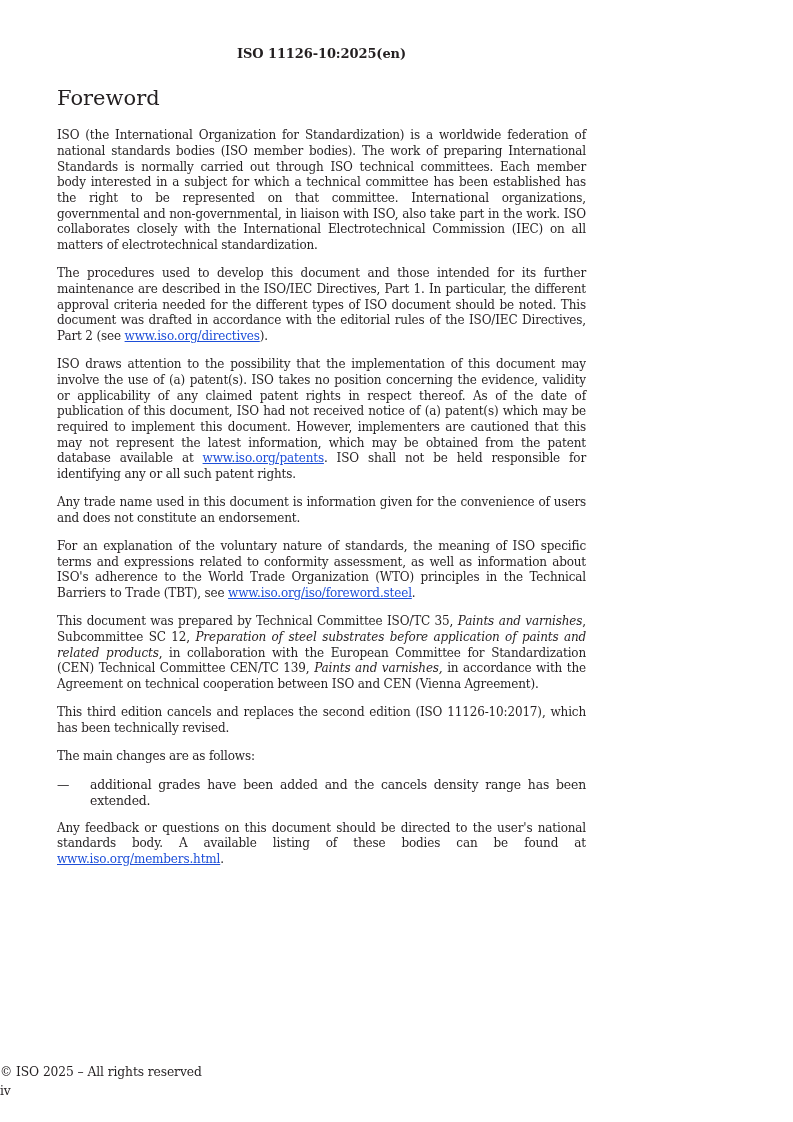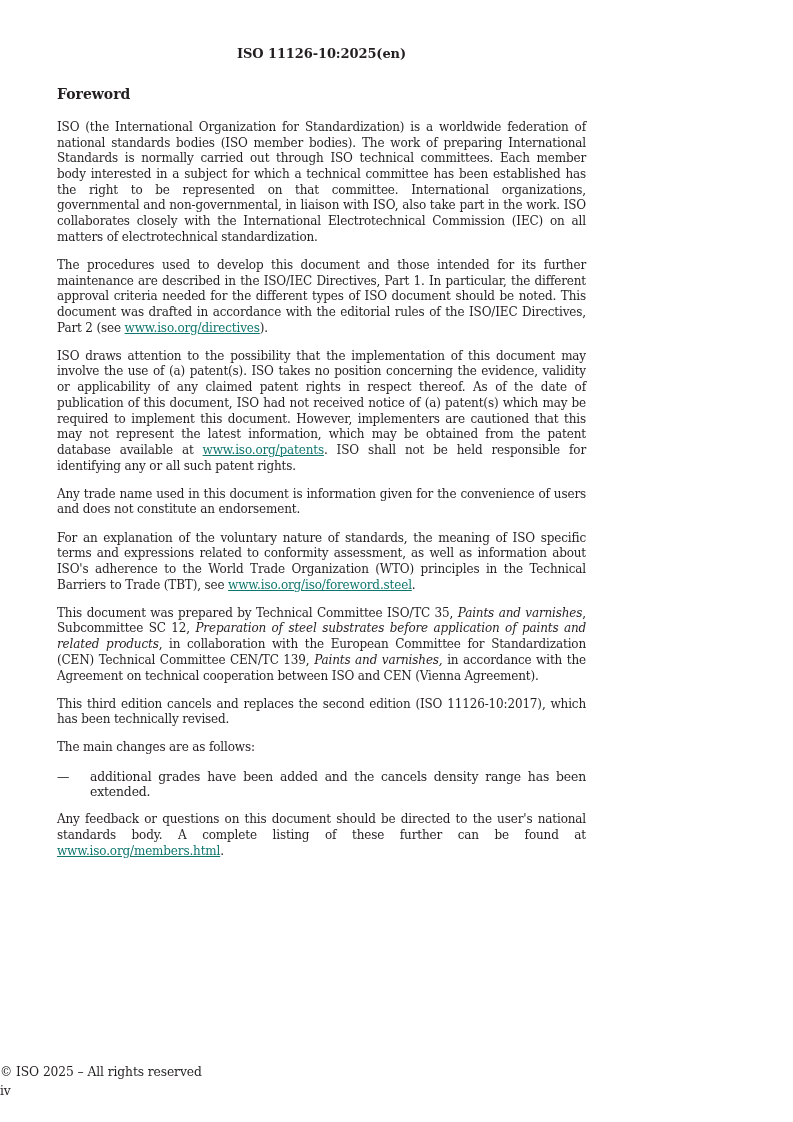--- a/index.html
+++ b/index.html
@@ -14,34 +14,34 @@
   }
   .running-header {
     padding-top: 46px;
     text-align: center;
     font-weight: bold;
     font-size: 13px;
     letter-spacing: -0.1px;
   }
   .title {
     margin: 25px 57px 17px 57px;
-    font-size: 14px;
-    font-weight: bold;
+    font-size: 21px;
+    font-weight: normal;
     line-height: 1.2;
   }
   .content { margin: 0 57px; }
   .para {
     margin: 0 0 12.4px 0;
     font-size: 12px;
     line-height: 15.7px;
     text-align: justify;
     letter-spacing: -0.15px;
   }
   .link {
-    color: #0f766e;
+    color: #1d4ed8;
     text-decoration: underline;
     cursor: pointer;
   }
   .italic { font-style: italic; }
   .list-item {
     display: flex;
     margin: 0 0 12.4px 0;
     font-size: 12.4px;
     line-height: 15.7px;
     letter-spacing: -0.15px;
@@ -84,21 +84,21 @@
     <p class="para"><span>This third edition cancels and replaces the second edition (ISO 11126-10:2017), which has been technically revised.</span></p>
 
     <p class="para"><span>The main changes are as follows:</span></p>
 
     <div class="list-item">
       <span class="dash">—</span>
       <span class="list-text">additional grades have been added and the cancels density range has been extended.</span>
     </div>
 
 
-    <p class="para"><span>Any feedback or questions on this document should be directed to the user's national standards body. A complete listing of these further can be found at </span><a class="link">www.iso.org/members.html</a><span>.</span></p>
+    <p class="para"><span>Any feedback or questions on this document should be directed to the user's national standards body. A available listing of these bodies can be found at </span><a class="link">www.iso.org/members.html</a><span>.</span></p>
 
   </div>
 
   <div class="footer">
     <div class="copyright">© ISO 2025 – All rights reserved</div>
     <div class="page-number">iv</div>
   </div>
 
 </div>
 

